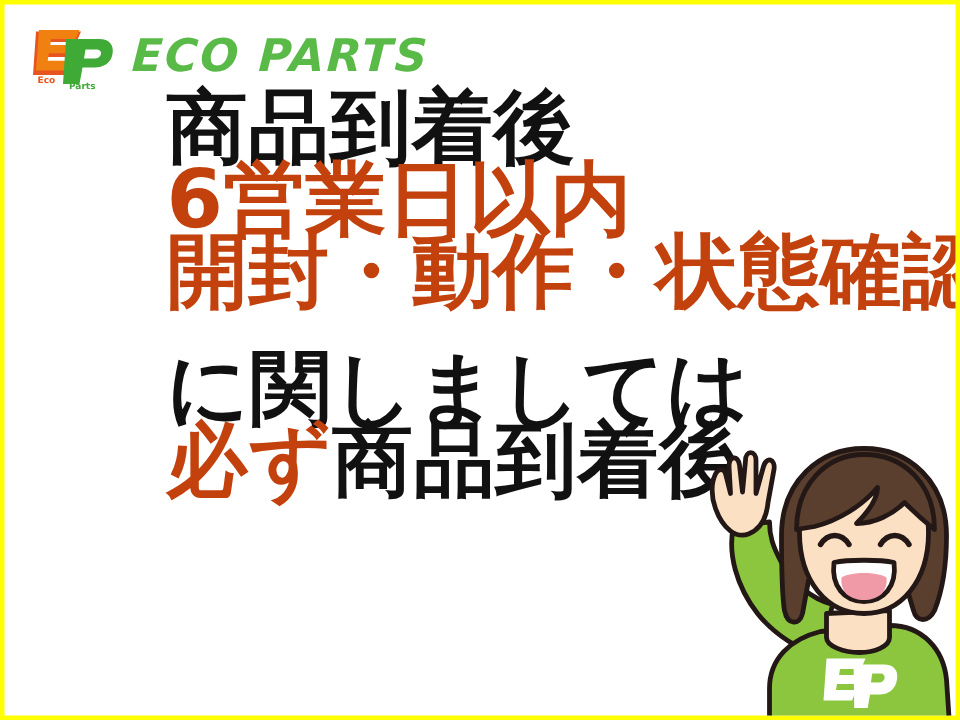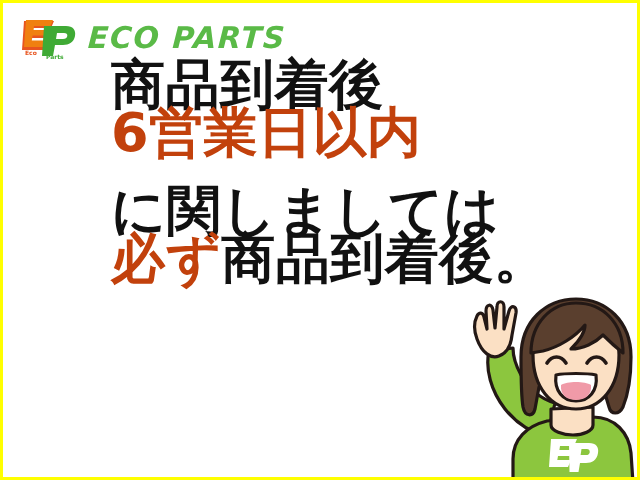--- a/index.html
+++ b/index.html
@@ -80,20 +80,21 @@
     </div>
 
     <div id="wordmark">ECO PARTS</div>
   </div>
 
   <div id="message">
 
     <div class="blk">
       <span class="ln blk-black">商品到着後</span>
       <span class="ln red">6営業日以内</span>
+      <span class="ln red">開封・動作・状態確認</span>
     </div>
 
     <div id="gap"></div>
 
     <div class="blk">
       <span class="ln blk-black">に関しましては</span>
       <span class="ln"><span class="red">必ず</span><span class="blk-black">商品到着後。</span></span>
     </div>
   </div>
 

